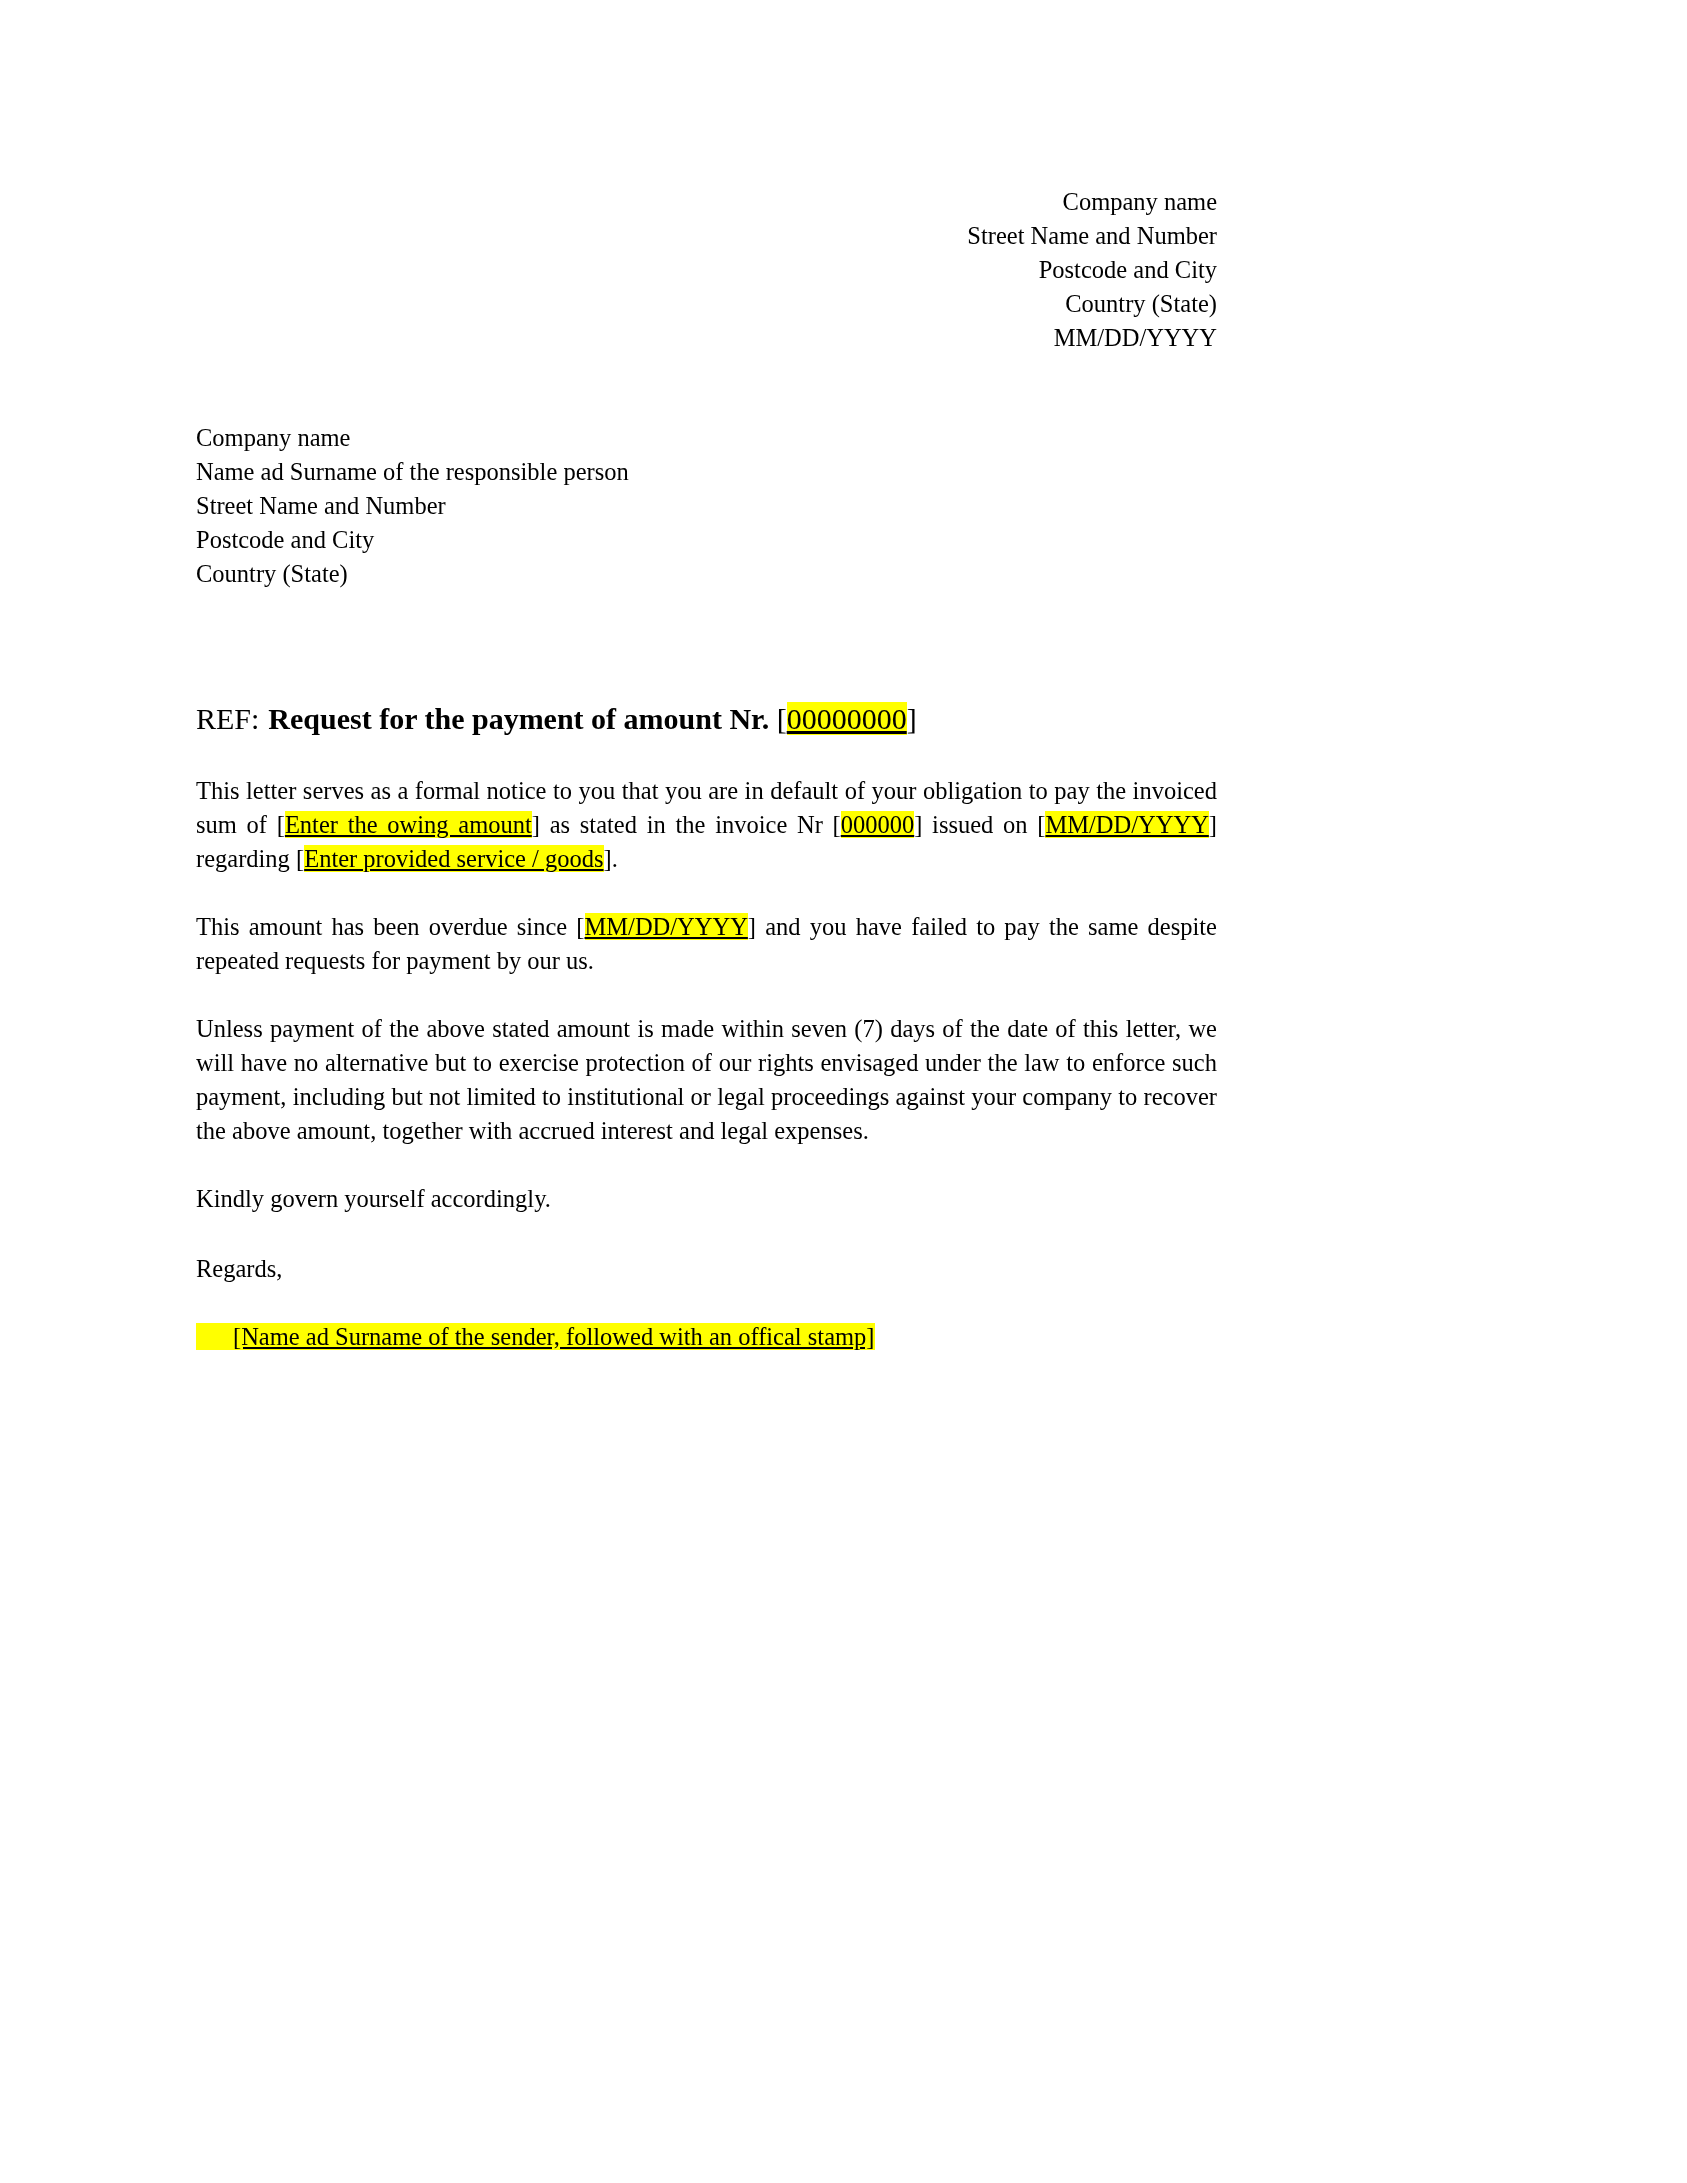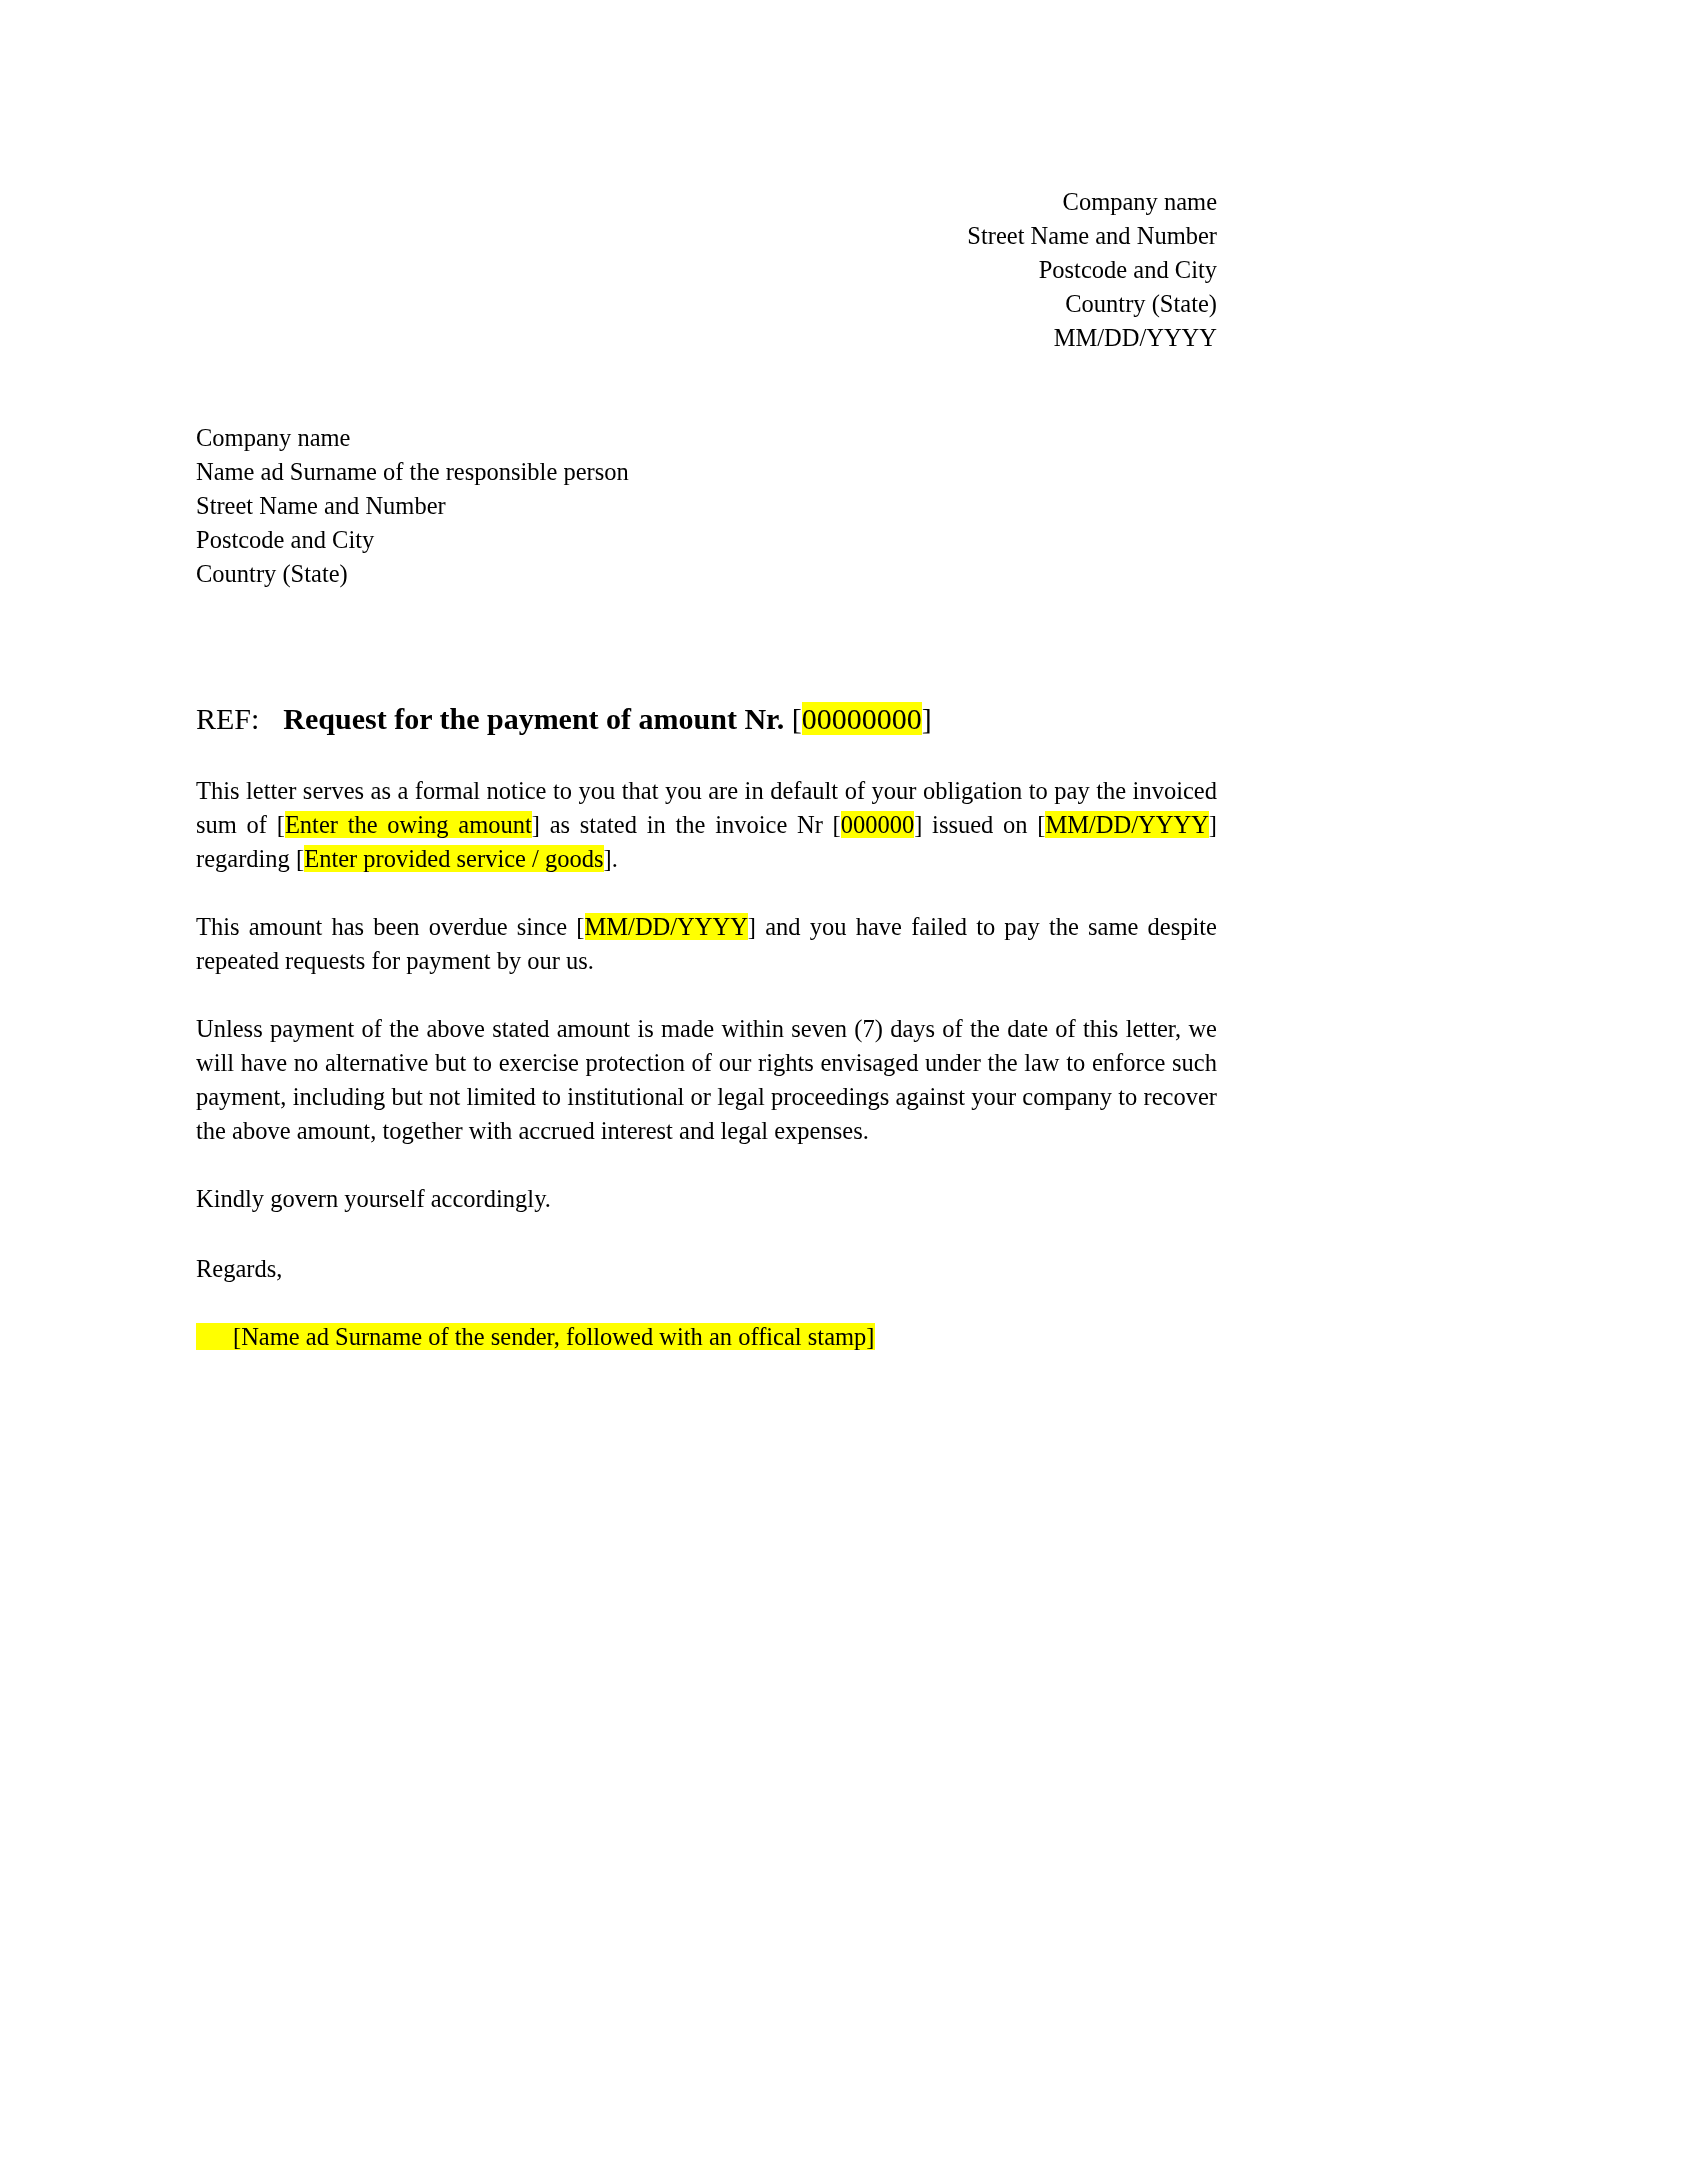--- a/index.html
+++ b/index.html
@@ -17,27 +17,27 @@
     overflow: hidden;
   }
   .sender-block { text-align: right; }
   .recipient-block { margin-top: 66px; }
   .addr-line { display: block; }
   .ref-line {
     margin-top: 107px;
     font-size: 30px;
     line-height: 42px;
   }
-  .ref-prefix { font-weight: normal; margin-right: 24px; }
+  .ref-prefix { font-weight: normal; margin-right: 9px; }
   .ref-title  { font-weight: bold; }
   .par { margin: 34px 0 0 0; text-align: justify; }
   .par-left { margin: 34px 0 0 0; text-align: left; }
   .closing { margin-top: 36px; }
   .sig-line { margin-top: 34px; }
-  .hl { background: #ffff00; }
+  .hl { background: #ffff00; text-decoration: underline; }
 </style>
 </head>
 <body>
 
 <div class="page">
 
   <div class="sender-block">
     <span class="addr-line">Company name</span>
     <span class="addr-line">Street Name and Number</span>
     <span class="addr-line">Postcode and City</span>

